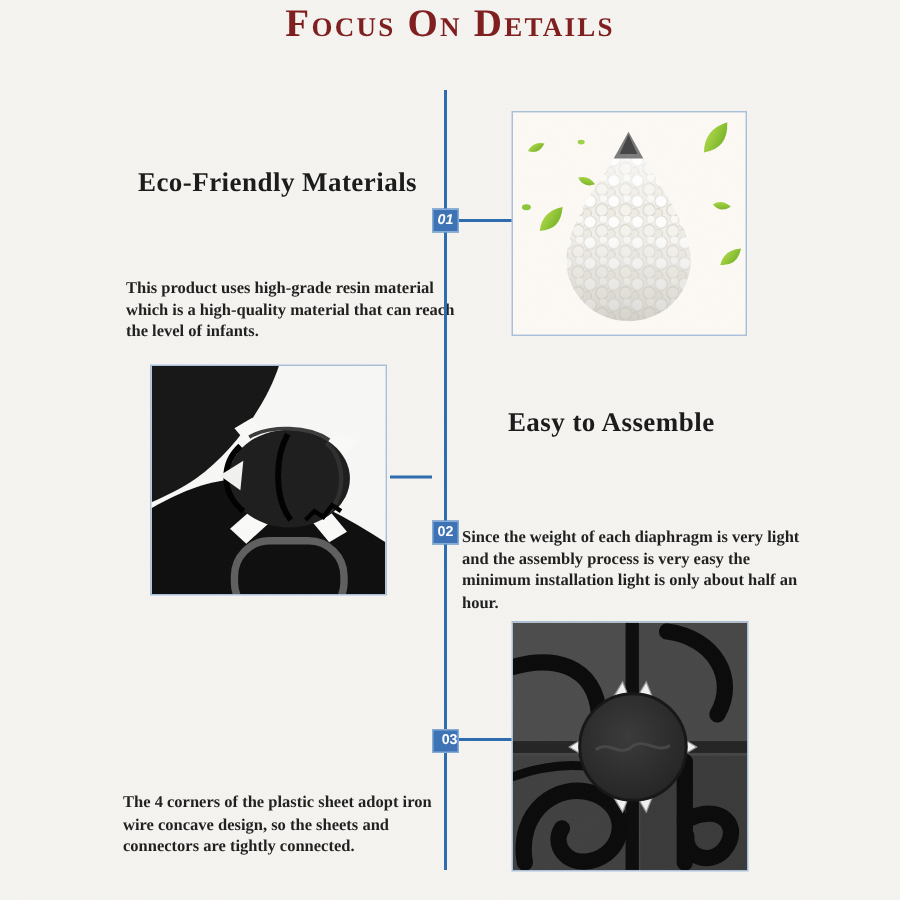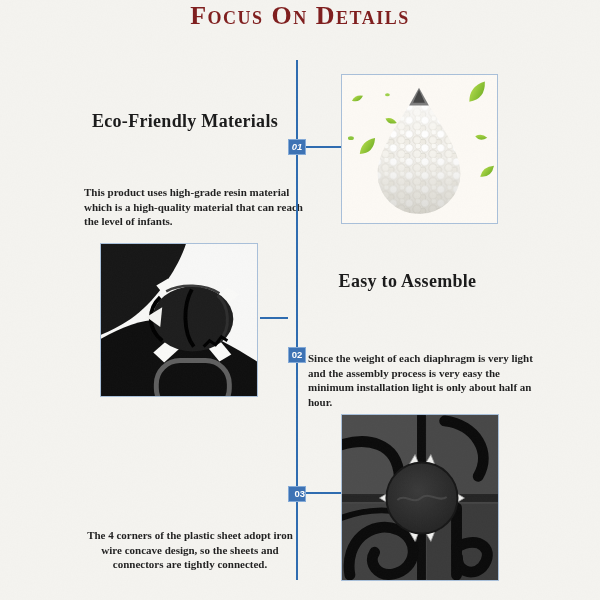--- a/index.html
+++ b/index.html
@@ -46,21 +46,21 @@
   .heading-1 { left:60px;  top:111px; width:250px; }
   .heading-2 { left:300px; top:271px; width:215px; }
   .heading-3 { left:65px;  top:457px; width:245px; }
 
   .sec-body {
     position:absolute;
     font-weight:bold; font-size:11px; line-height:14.5px; color:#1f1f1f;margin-top:21px;
   }
   .body-1 { left:84px;  top:164px; width:228px; text-align:left; }
   .body-2 { left:308px; top:330px; width:230px; text-align:left; }
-  .body-3 { left:82px;  top:507px; width:216px; text-align:center; }
+  .body-3 { left:82px;  top:507px; width:216px; text-align:left; }
 
   .frame {
     position:absolute; border:1.5px solid #a9c0da; background:#fdfaf5;
     overflow:hidden;
   }
   .frame-1 { left:341px; top:74px;  width:157px; height:150px; }
   .frame-2 { left:100px; top:243px; width:158px; height:154px; }
   .frame-3 { left:341px; top:414px; width:158px; height:167px; }
   .frame svg { display:block; width:100%; height:100%; }
 

